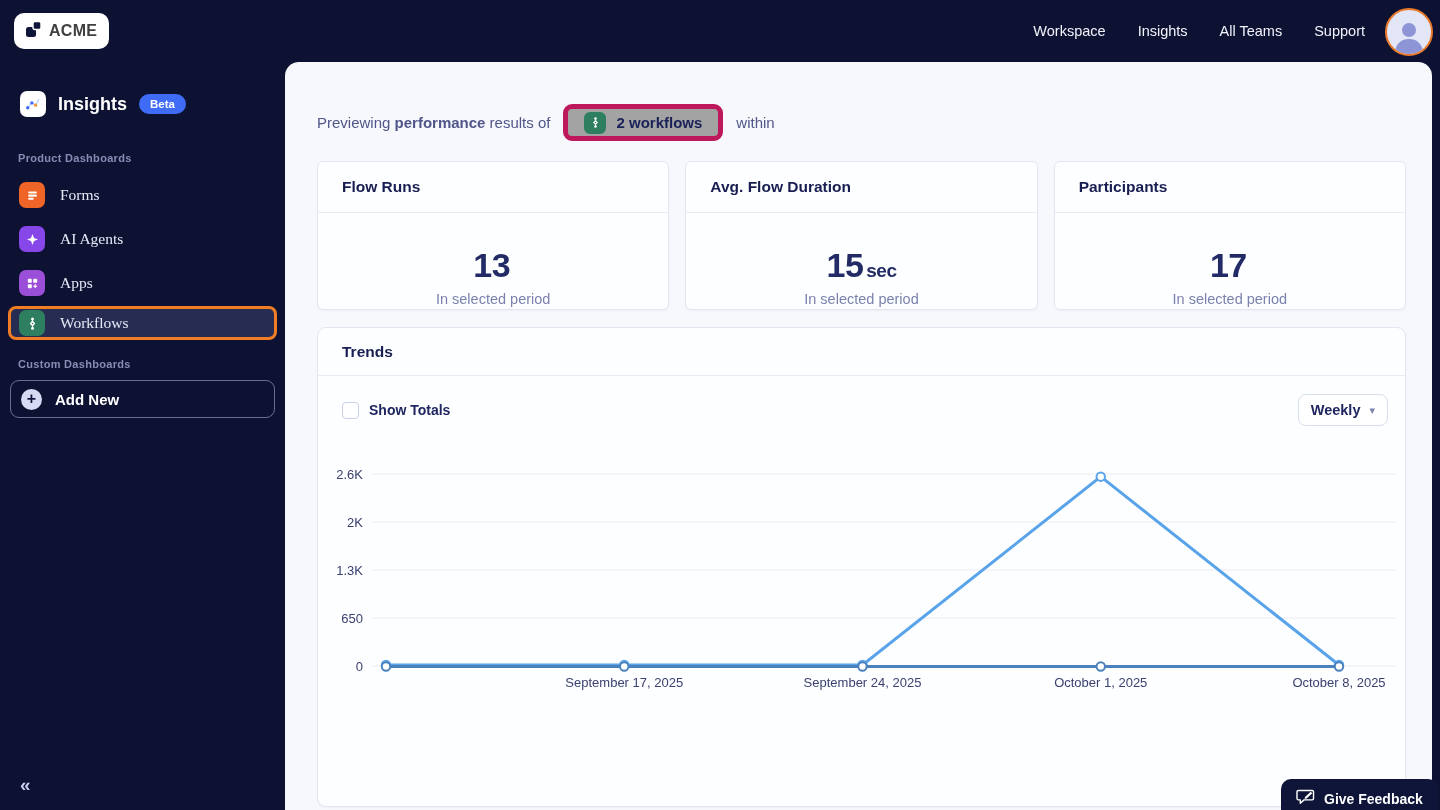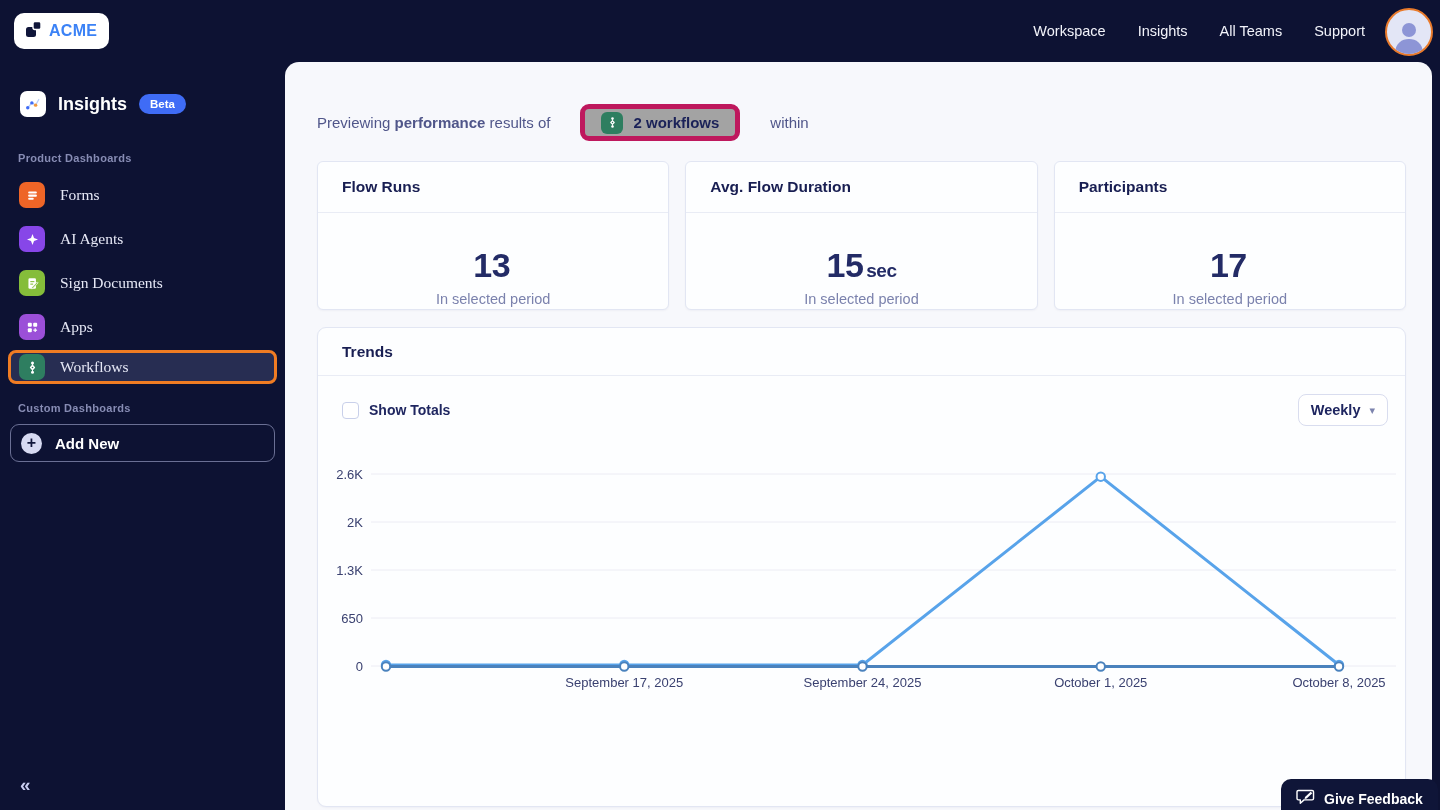--- a/index.html
+++ b/index.html
@@ -2,21 +2,21 @@
 <html><head>
 <meta charset="utf-8">
 <style>
   * { margin:0; padding:0; box-sizing:border-box; }
   html,body { width:1440px; height:810px; overflow:hidden; }
   body { background:#0d1233; font-family:"Liberation Sans", sans-serif; position:relative; }
 
   
   .topbar { position:absolute; left:0; top:0; width:1440px; height:62px; display:flex; align-items:center; }
   .brand { position:absolute; left:14px; top:13px; height:36px; background:#ffffff; border-radius:10px; display:flex; align-items:center; gap:6px; padding:0 12px 0 10px; }
-  .brand-text { font-size:16px; font-weight:800; color:#3b82f6; letter-spacing:.3px; }
+  .brand-text { font-size:16px; font-weight:800; color:#404040; letter-spacing:.3px; }
   .topnav { position:absolute; right:75px; top:0; height:62px; display:flex; align-items:center; gap:32px; }
   .topnav a { color:#f2f3fa; font-size:14.5px; font-weight:500; text-decoration:none; cursor:pointer; }
   .avatar { position:absolute; right:7px; top:8px; width:48px; height:48px; border-radius:50%; border:2.5px solid #e97a2b; background:#e3e6f6; display:flex; align-items:flex-end; justify-content:center; overflow:hidden; cursor:pointer; }
 
   
   .sidebar { position:absolute; left:0; top:62px; width:285px; height:748px; background:#0d1233; }
   .side-header { margin:28px 0 0 20px; display:flex; align-items:center; gap:12px; height:28px; }
   .insights-icon { width:26px; height:26px; background:#ffffff; border-radius:7px; display:flex; align-items:center; justify-content:center; }
   .side-title { color:#ffffff; font-size:18px; font-weight:700; }
   .beta-badge { background:#3f6cf6; color:#ffffff; font-size:11.5px; font-weight:700; border-radius:11px; padding:4px 11px; }
@@ -31,21 +31,21 @@
   .add-new-label { color:#ffffff; font-size:15px; font-weight:700; }
   .plus-circle { width:21px; height:21px; border-radius:50%; background:#d7daf2; color:#10163a; font-size:16px; font-weight:700; display:flex; align-items:center; justify-content:center; line-height:1; }
   .collapse { position:absolute; left:20px; bottom:14px; color:#c9cdf0; font-size:19px; font-weight:700; cursor:pointer; }
 
   
   .main { position:absolute; left:285px; top:62px; width:1147px; height:748px; background:#f7f8fc; border-radius:14px 14px 0 0; overflow:hidden; }
   .main-header { margin:20px 0 0 20px; display:flex; align-items:center; gap:14px; height:28px; }
   .wi-icon { width:28px; height:28px; border-radius:8px; background:#2e7e60; display:flex; align-items:center; justify-content:center; }
   .main-title { font-size:16px; font-weight:700; color:#181e52; }
 
-  .filter-row { margin:42px 26px 0 32px; display:flex; align-items:center; gap:30px; }
+  .filter-row { margin:42px 26px 0 32px; display:flex; align-items:center; gap:13px; }
   .filter-text { color:#50568a; font-size:15px; font-weight:500; }
   .filter-text .b { font-weight:700; }
   .chip-btn { background:#a3a3a3; border:5px solid #be185d; border-radius:9px; height:37px; display:flex; align-items:center; gap:10px; padding:0 16px; cursor:pointer;text-align:right; }
   .chip-btn .chip-label { color:#1a2158; font-size:15px; font-weight:700; }
   .mini-wf { width:22px; height:22px; border-radius:6px; background:#2e7e60; display:flex; align-items:center; justify-content:center; }
 
   .cards-row { margin:20px 26px 0 32px; display:flex; gap:16px; }
   .stat-card { flex:1; height:149px; background:#fdfeff; border:1px solid #e2e6f3; border-radius:6px; box-shadow:0 1px 2px rgba(20,25,70,.04);text-align:right; }
   .stat-card-header { height:51px; display:flex; align-items:center; padding:0 24px; border-bottom:1px solid #e9ecf5; }
   .stat-title { font-size:15.5px; font-weight:700; color:#181e52; }
@@ -126,31 +126,20 @@
       </span>
       <span class="side-item-label">Forms</span>
     </div>
     <div class="side-item">
       <span class="item-icon" style="background:#8746e8">
         <svg width="15" height="15" viewBox="0 0 24 24">
             <path d="M12 3.2 L14.4 9.6 L20.8 12 L14.4 14.4 L12 20.8 L9.6 14.4 L3.2 12 L9.6 9.6 Z" fill="#fff"></path>
           </svg>
       </span>
       <span class="side-item-label">AI Agents</span>
-    </div>
-    <div class="side-item">
-      <span class="item-icon" style="background:#85bd3a">
-        <svg width="15" height="15" viewBox="0 0 24 24">
-            <rect x="5.5" y="3.5" width="12" height="17" rx="2" fill="#fff"></rect>
-            <line x1="8.5" y1="9" x2="15" y2="9" stroke="#85bd3a" stroke-width="1.7"></line>
-            <line x1="8.5" y1="13" x2="13" y2="13" stroke="#85bd3a" stroke-width="1.7"></line>
-            <path d="M11 18.5 L19.5 9.5 L21 11 L12.5 20 L10.5 20.5 Z" fill="#85bd3a" stroke="#fff" stroke-width="1.1"></path>
-          </svg>
-      </span>
-      <span class="side-item-label">Sign Documents</span>
     </div>
     <div class="side-item">
       <span class="item-icon" style="background:#9b4fd8">
         <svg width="15" height="15" viewBox="0 0 24 24">
             <rect x="4.5" y="4.5" width="6.4" height="6.4" rx="1.6" fill="#fff"></rect>
             <rect x="13.1" y="4.5" width="6.4" height="6.4" rx="1.6" fill="#fff"></rect>
             <rect x="4.5" y="13.1" width="6.4" height="6.4" rx="1.6" fill="#fff"></rect>
             <line x1="16.3" y1="13.3" x2="16.3" y2="19.3" stroke="#fff" stroke-width="1.9"></line>
             <line x1="13.3" y1="16.3" x2="19.3" y2="16.3" stroke="#fff" stroke-width="1.9"></line>
           </svg>

